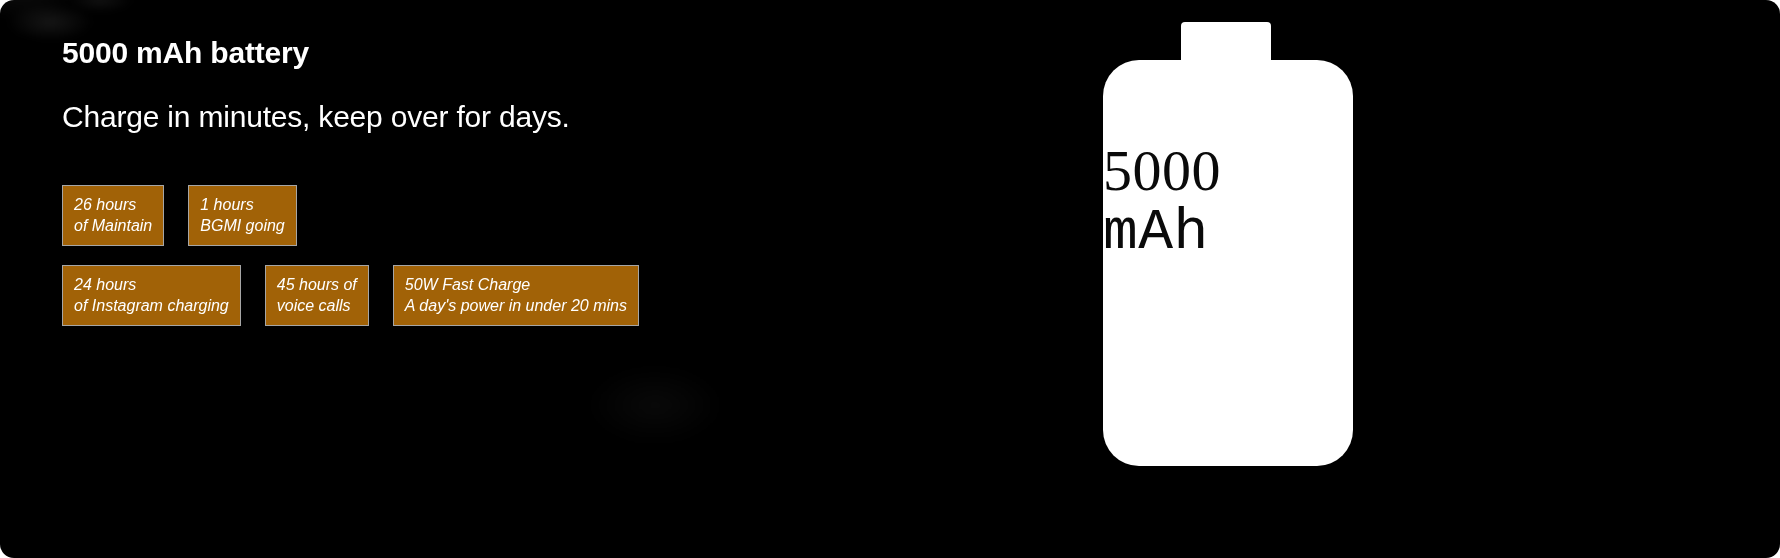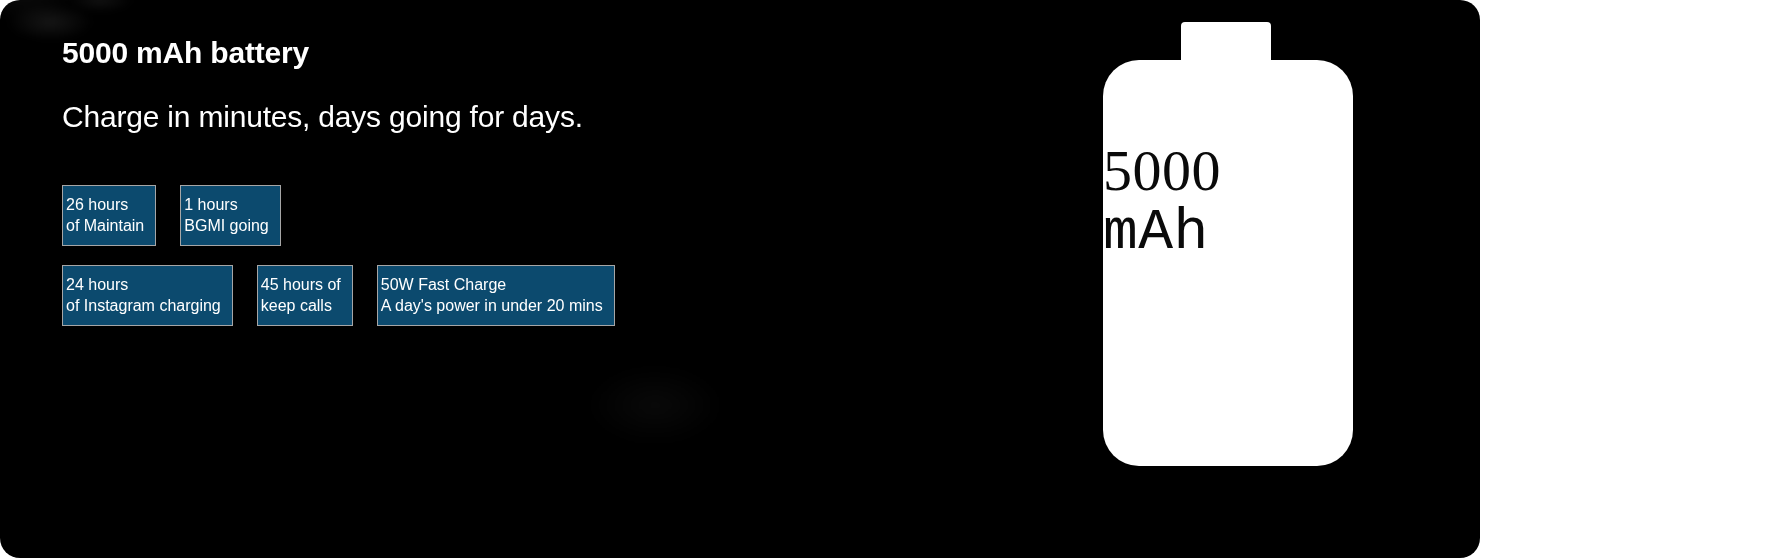--- a/index.html
+++ b/index.html
@@ -18,24 +18,24 @@
     height: 558px;
     overflow: hidden;
     background: #ffffff;
   }
 
   
   .card {
     position: absolute;
     left: 0;
     top: 0;
-    width: 1480px;
+    width: 1780px;
     height: 558px;
     background: #000000;
-    border-radius: 20px;
+    border-radius: 14px;
     overflow: hidden;
   }
 
   
   .corner-sheen {
     position: absolute;
     left: -20px;
     top: -30px;
     width: 230px;
     height: 150px;
@@ -98,28 +98,29 @@
   .chip-row {
     display: flex;
     align-items: flex-start;
     gap: 24px;
     margin-bottom: 19px;
   }
   .chip-row.row2 {
   }
 
   .chip {
-    background: #0c4a6e;
+    background: #a16207;
     border: 1px solid #a6a6a6;
     color: #ffffff;
     font-size: 16px;
     line-height: 21px;
-    padding: 8px 11px 9px 3px;
+    padding: 8px 11px 9px 11px;
     white-space: nowrap;
     box-sizing: border-box;
+    font-style: italic;
   }
   .chip .line {
     display: block;
   }
 
   
   .battery {
     position: absolute;
     left: 1103px;
     top: 22px;
@@ -167,21 +168,21 @@
 <div id="stage">
   <div class="card">
 
     <div class="corner-sheen"></div>
     <div class="mid-sheen"></div>
 
     <div class="content">
 
       <div class="headline">5000 mAh battery</div>
 
-      <div class="subhead">Charge in minutes, days going for days.</div>
+      <div class="subhead">Charge in minutes, keep over for days.</div>
 
       <div class="chips">
 
         <div class="chip-row row1">
           <div class="chip">
             <span class="line">26 hours</span>
             <span class="line">of Maintain</span>
           </div>
           <div class="chip">
             <span class="line">1 hours</span>
@@ -189,21 +190,21 @@
           </div>
         </div>
 
         <div class="chip-row row2">
           <div class="chip">
             <span class="line">24 hours</span>
             <span class="line">of Instagram charging</span>
           </div>
           <div class="chip">
             <span class="line">45 hours of</span>
-            <span class="line">keep calls</span>
+            <span class="line">voice calls</span>
           </div>
           <div class="chip">
             <span class="line">50W Fast Charge</span>
             <span class="line">A day's power in under 20 mins</span>
           </div>
         </div>
 
       </div>
 
       <div class="battery">

